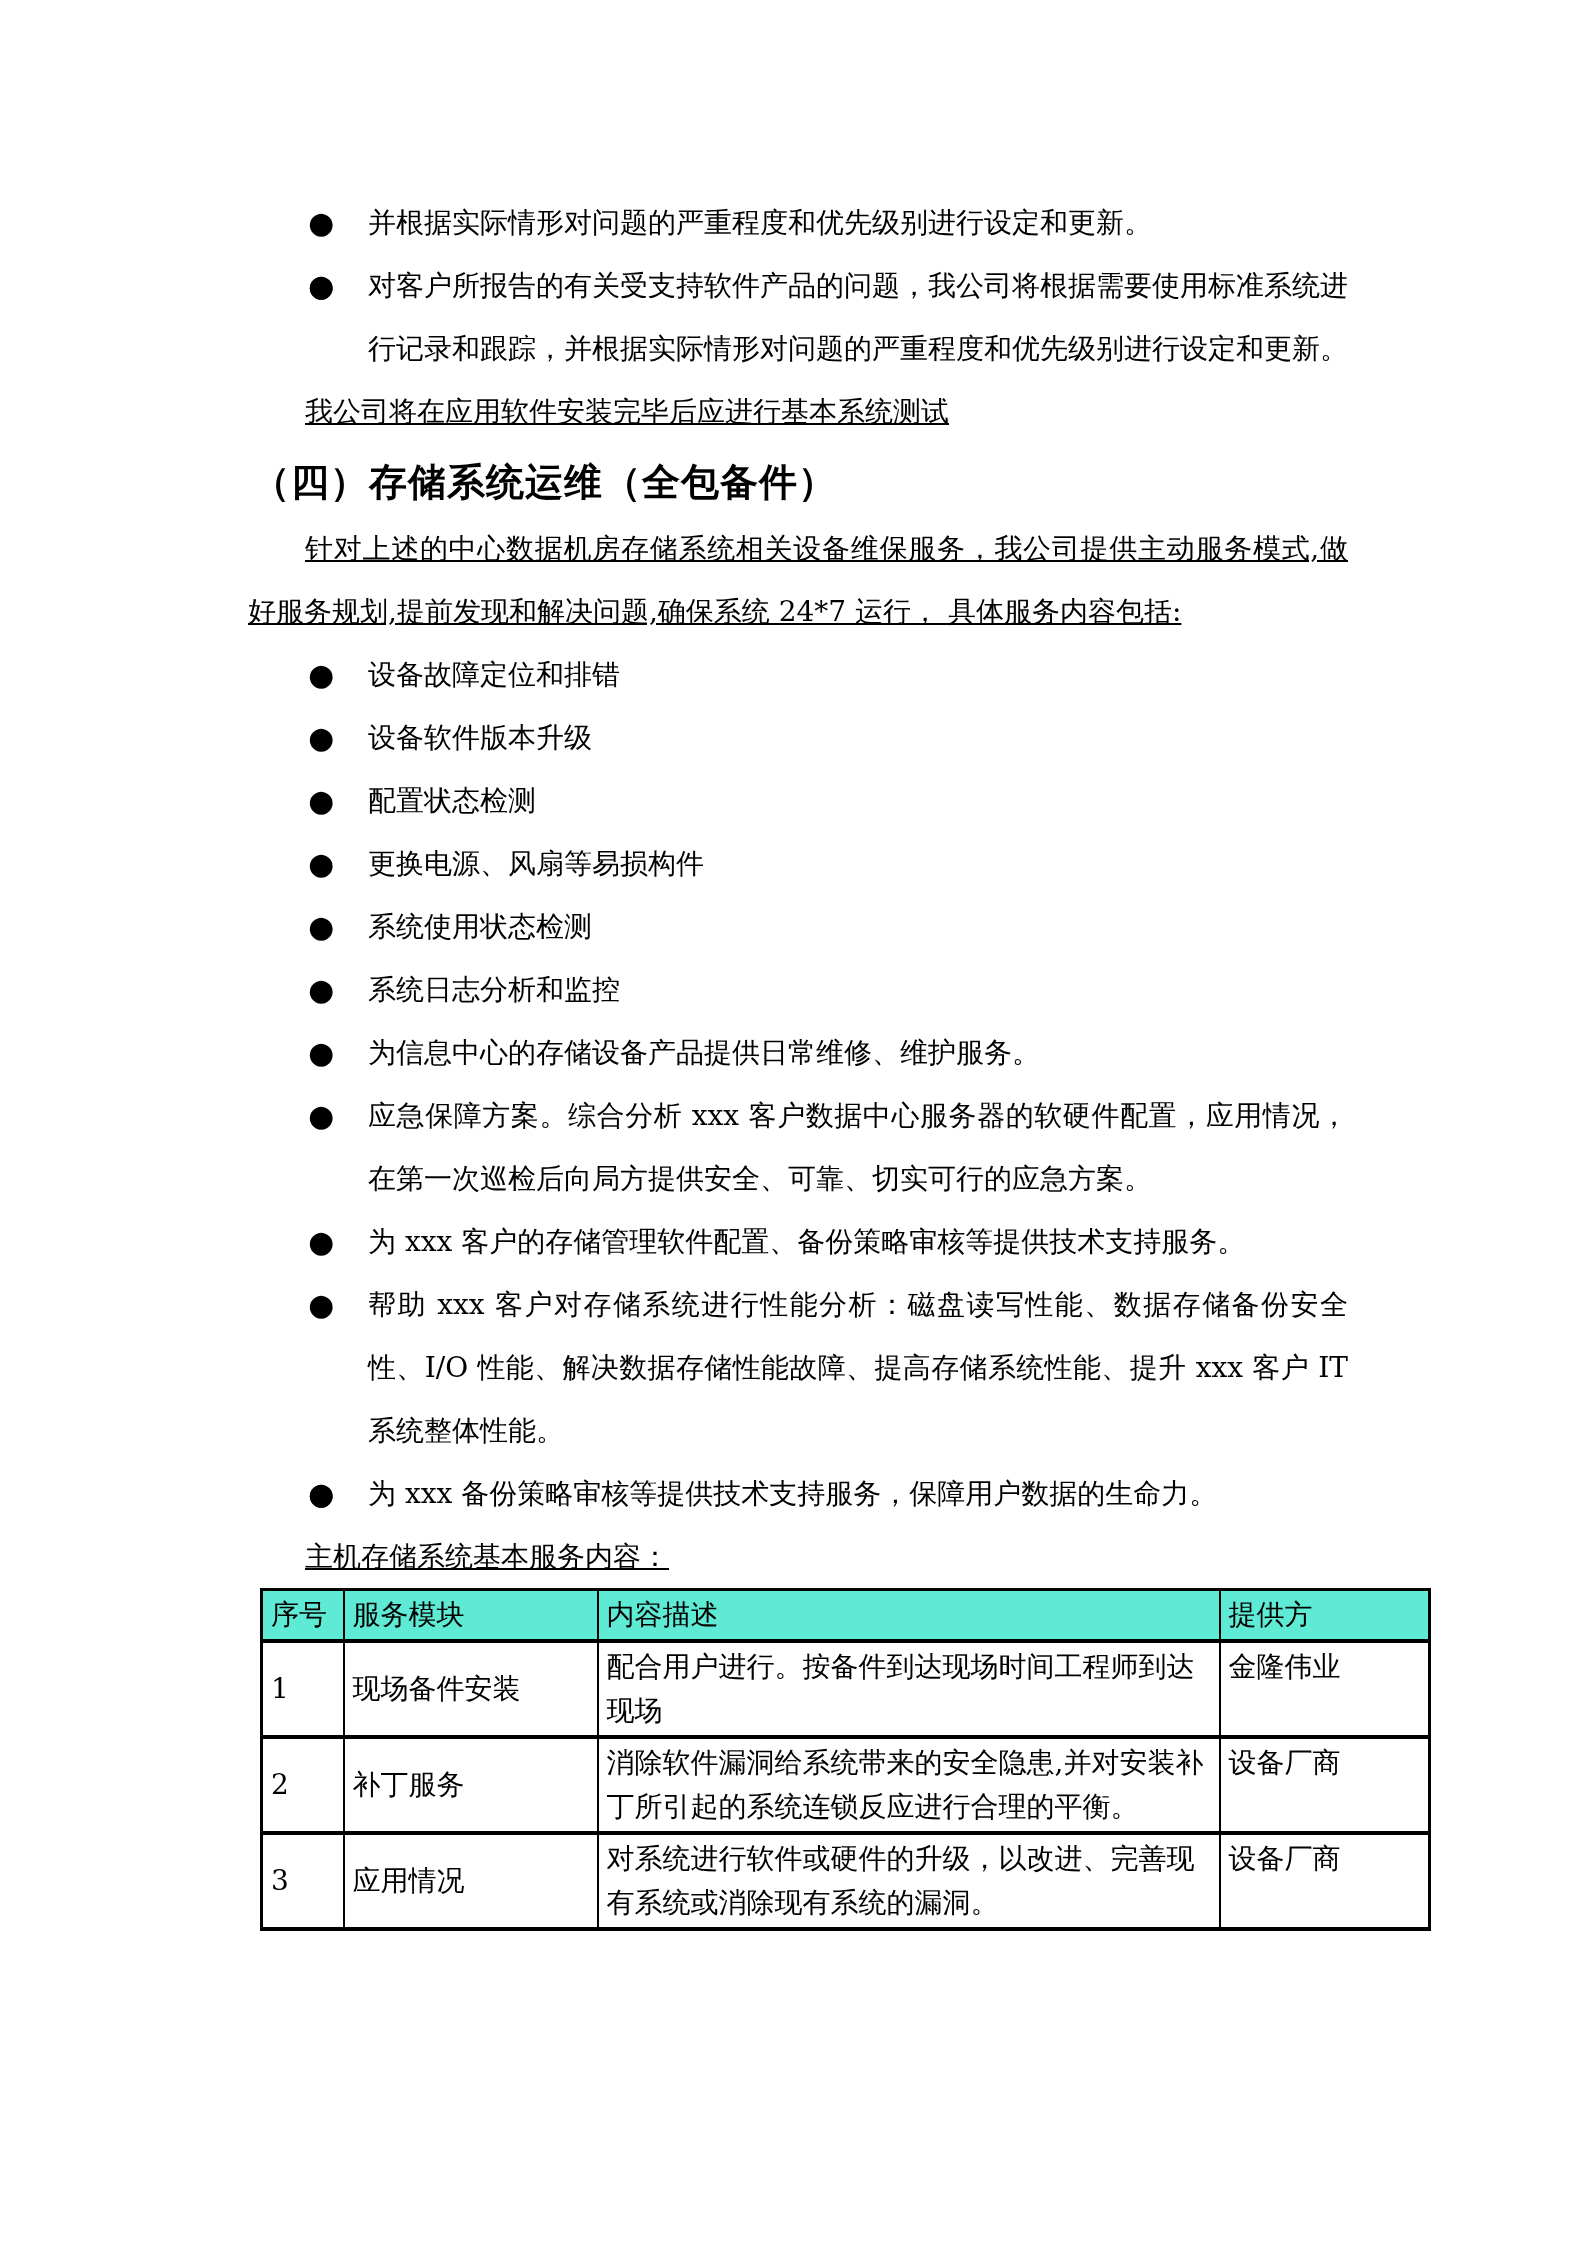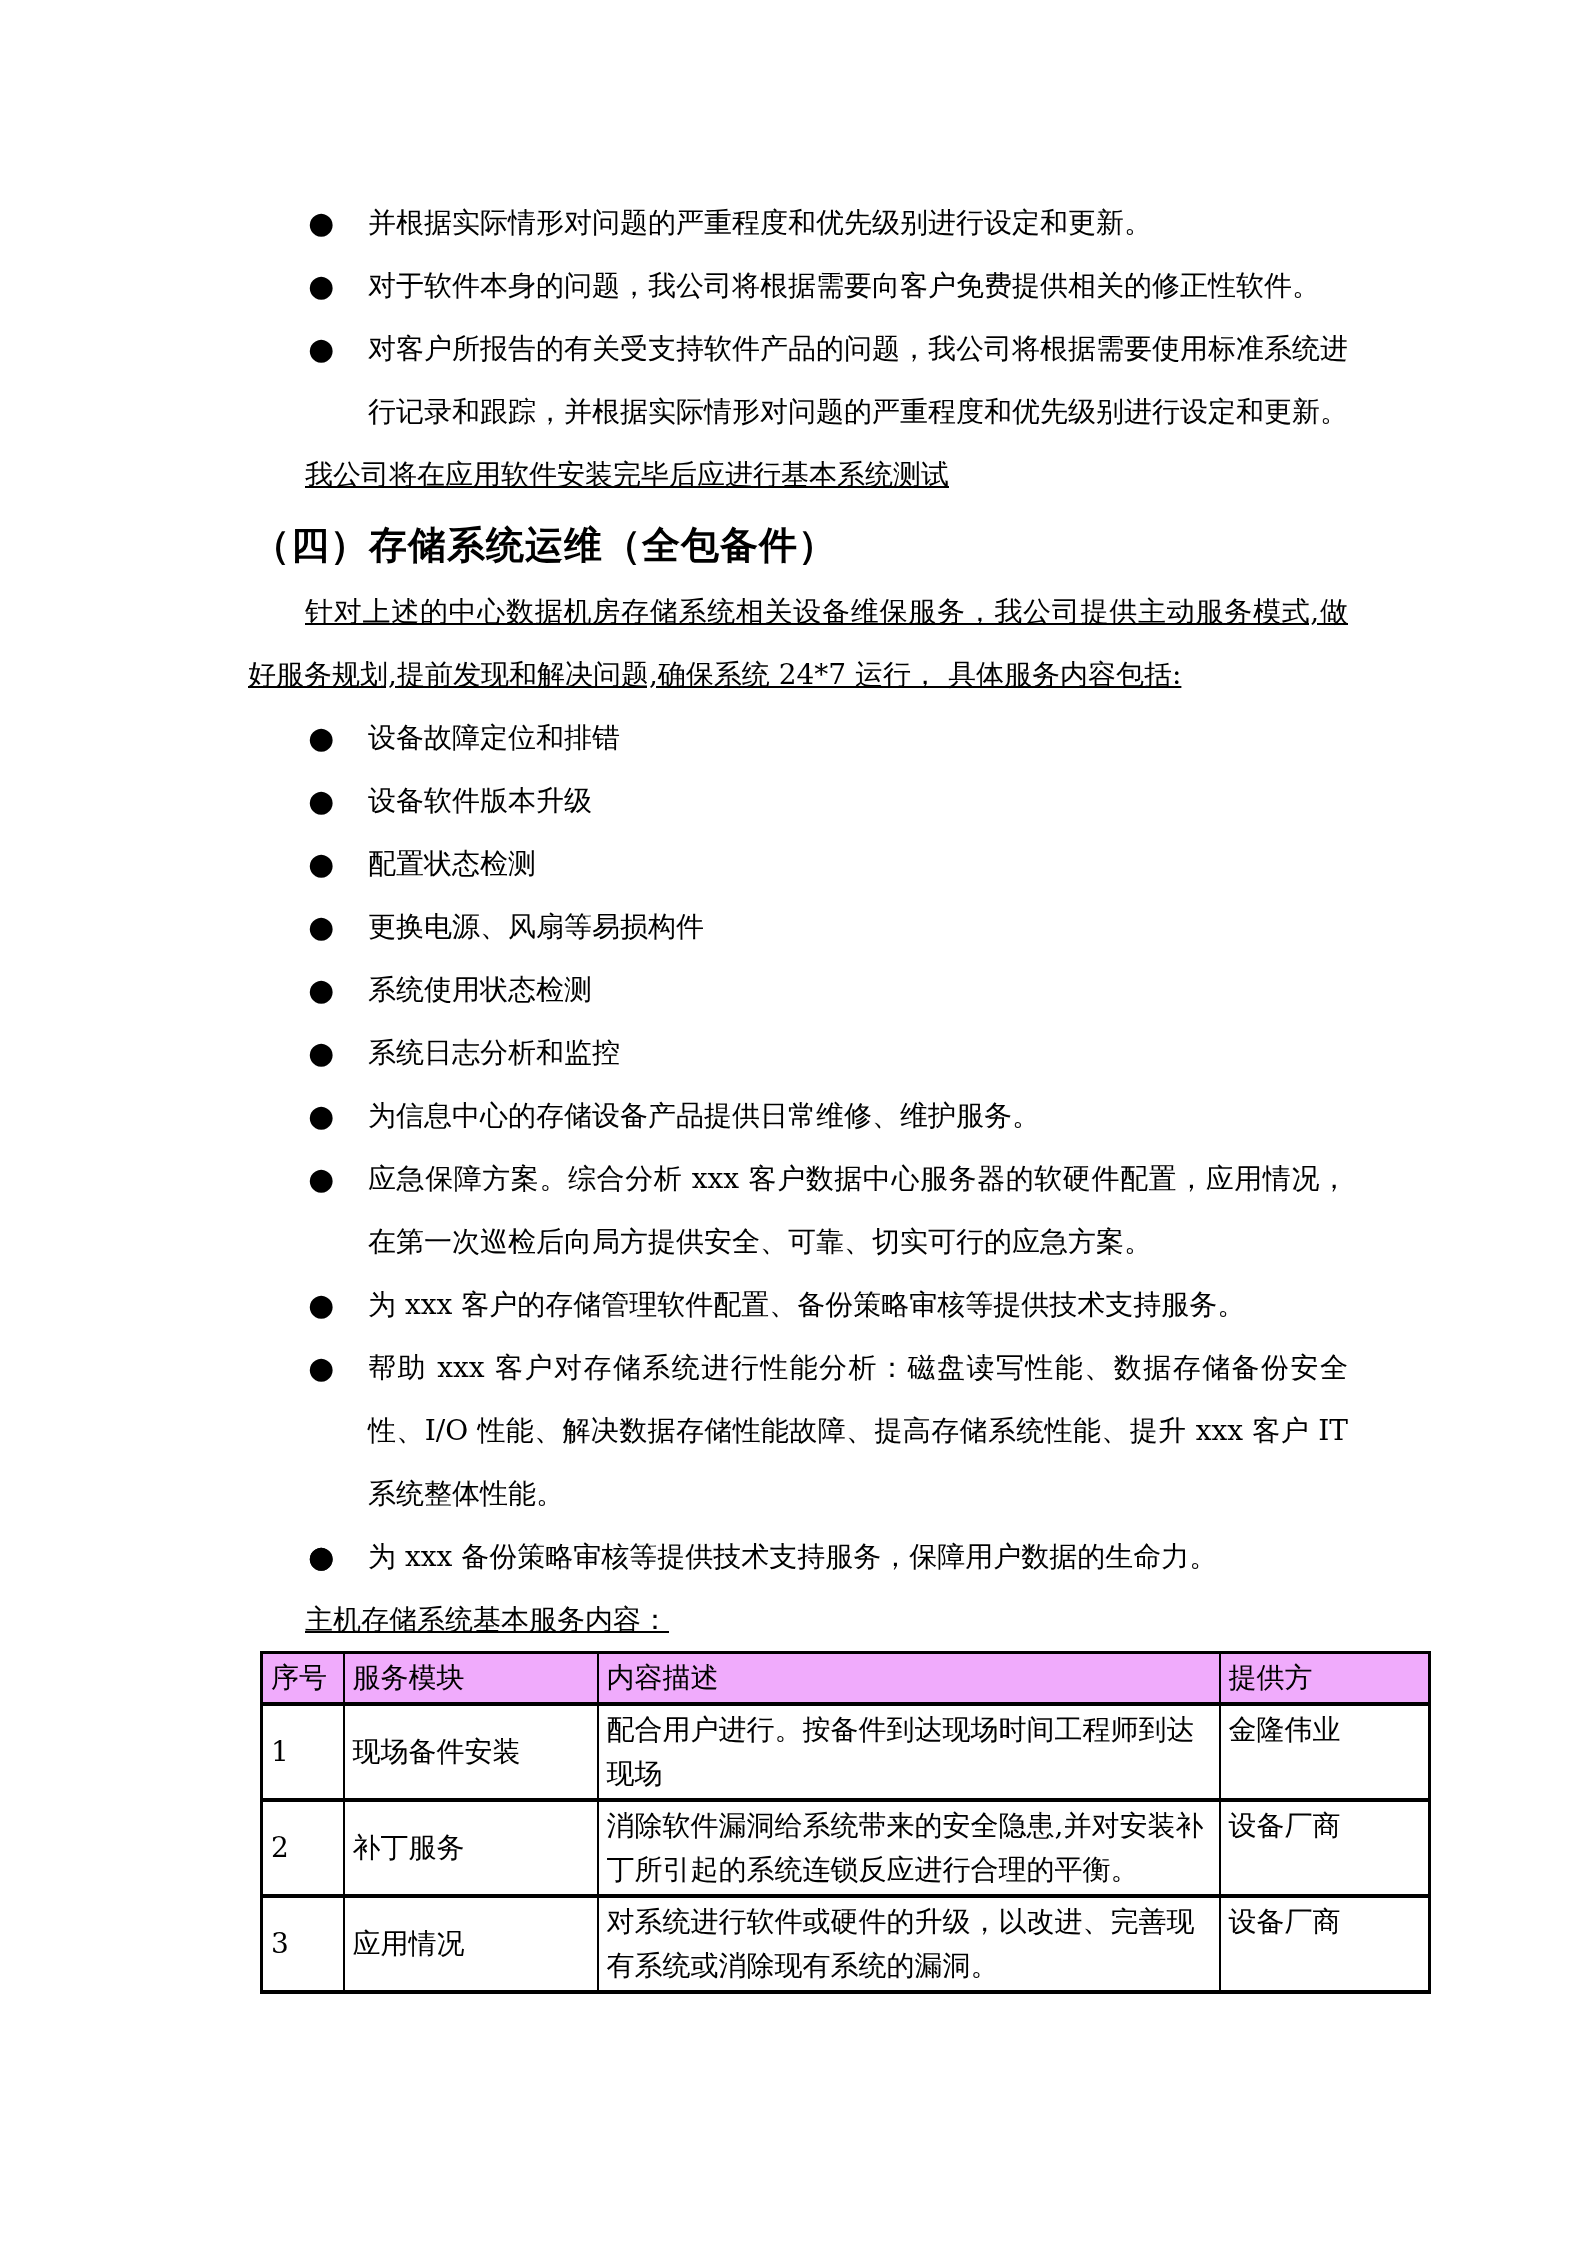--- a/index.html
+++ b/index.html
@@ -46,21 +46,21 @@
     width: 1168px;
     margin-left: 12px;
     border: 3px solid #000;
   }
   table.svc th, table.svc td {
     border-left: 2px solid #000;
     border-right: 2px solid #000;
     overflow: hidden;
   }
   table.svc th {
-    background: #f0abfc;
+    background: #5eead4;
     font-weight: 400;
     text-align: left;
     vertical-align: middle;
     height: 44px;
     line-height: 40px;
     padding: 2px 8px;
     border-top: 3px solid #000;
     border-bottom: 4px solid #000;
     text-indent: 0;
   }
@@ -82,21 +82,20 @@
 
 <div class="page">
 
   <ul class="blist">
     <li>
       <span class="blt">●</span>
       <span>并根据实际情形对问题的严重程度和优先级别进行设定和更新。</span>
     </li>
     <li>
       <span class="blt">●</span>
-      <span>对于软件本身的问题，我公司将根据需要向客户免费提供相关的修正性软件。</span>
     </li>
     <li>
       <span class="blt">●</span>
       <span>对客户所报告的有关受支持软件产品的问题，我公司将根据需要使用标准系统进行记录和跟踪，并根据实际情形对问题的严重程度和优先级别进行设定和更新。</span>
     </li>
   </ul>
 
   <p class="indent">我公司将在应用软件安装完毕后应进行基本系统测试</p>
 
   <h2 class="sec">（四）存储系统运维（全包备件）</h2>

